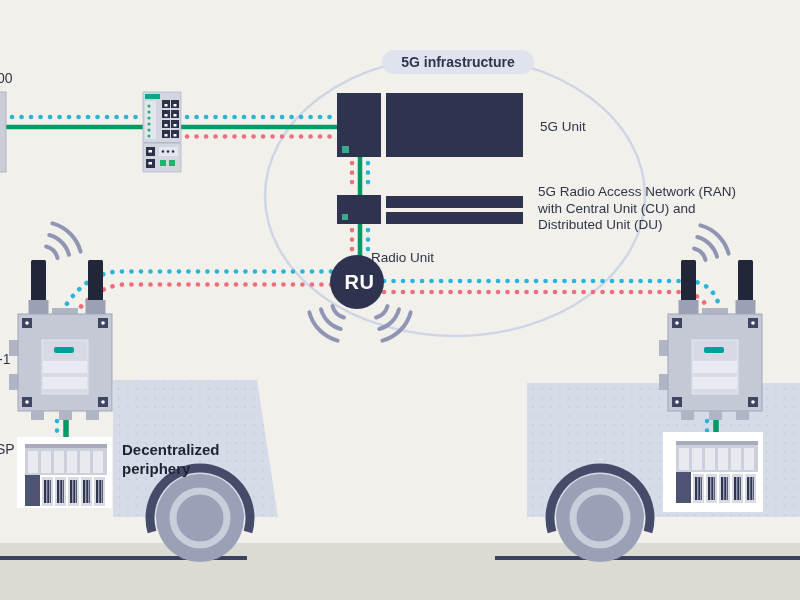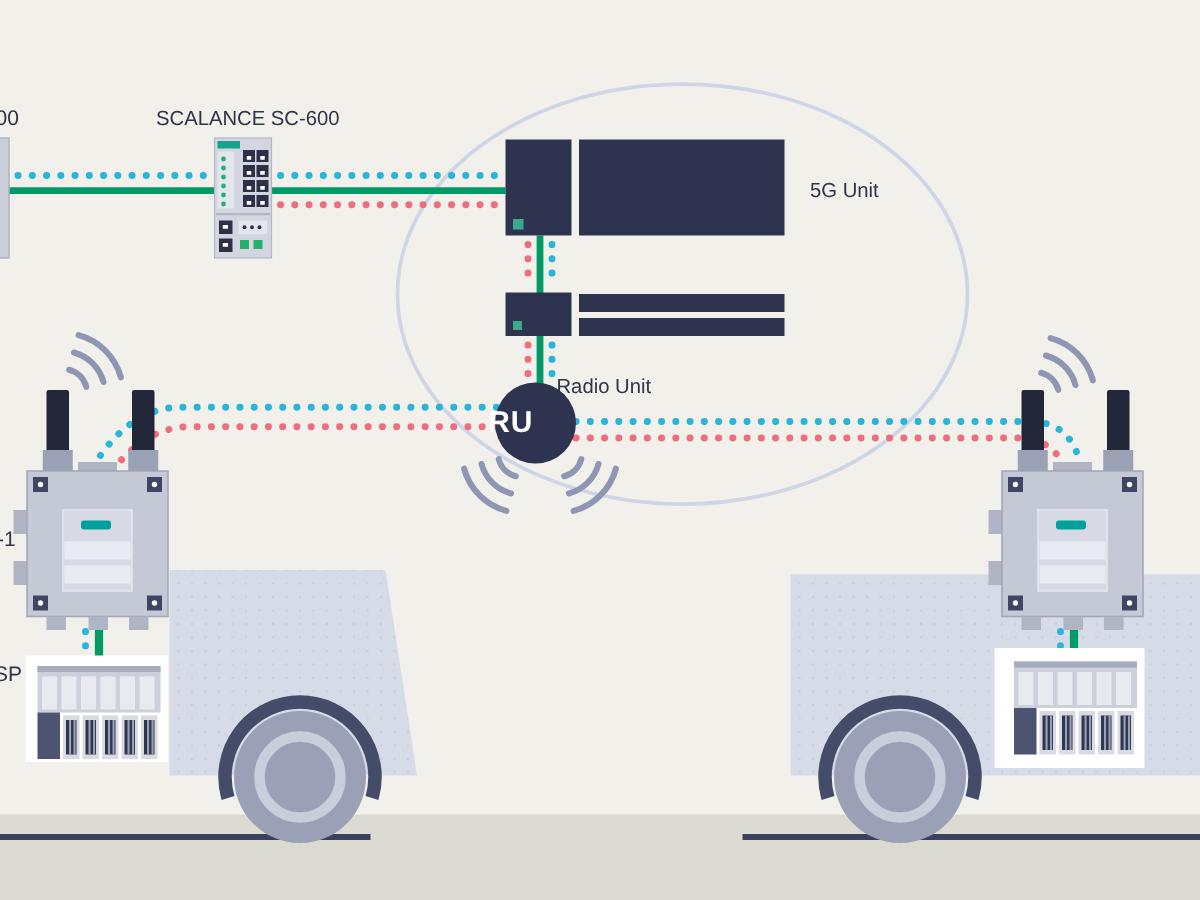--- a/index.html
+++ b/index.html
@@ -11,21 +11,21 @@
   }
   html,body{margin:0;padding:0;}
   body{font-family:"Liberation Sans","DejaVu Sans",sans-serif;}
   #stage{position:relative;width:800px;height:600px;background:var(--bg);overflow:hidden;}
   #stage svg{position:absolute;left:0;top:0;}
   .lbl{position:absolute;color:var(--text);font-size:13.5px;line-height:16.5px;white-space:pre-line;}
   .lbl.bold{font-weight:bold;color:var(--text_bold);}
   .partial{position:absolute;color:var(--text);font-size:14px;font-weight:bold;}
   #pill{position:absolute;left:382px;top:50px;width:152px;height:24px;background:var(--pill_bg);
         border-radius:13px;text-align:center;line-height:24px;font-size:14px;font-weight:bold;color:var(--navy);}
-  #ru-text{position:absolute;left:320px;top:271px;width:41px;text-align:center;color:var(--white);
+  #ru-text{position:absolute;left:339px;top:271px;width:41px;text-align:center;color:var(--white);
         font-size:20px;font-weight:bold;letter-spacing:0.5px;}
   #lbl-periphery{font-size:15px;line-height:19px;}
   
   .dot-cyan{stroke:var(--cyan);stroke-width:4.6;fill:none;stroke-linecap:round;stroke-dasharray:0.1 9.4;}
   .dot-red{stroke:var(--red);stroke-width:4.6;fill:none;stroke-linecap:round;stroke-dasharray:0.1 9.4;}
   .line-green{stroke:var(--green);stroke-width:4.5;fill:none;}
   .line-green-thick{stroke:var(--green);stroke-width:5.5;fill:none;}
   .navyfill{fill:var(--navy);}
   .wifi{stroke:var(--arc);stroke-width:4;fill:none;stroke-linecap:round;}
 </style>
@@ -243,20 +243,25 @@
 
   <g transform="translate(18,314)">
         <use href="#mum-device"></use>
       </g>
   <g transform="translate(668,314)">
         <use href="#mum-device"></use>
       </g>
 </svg>
 
 <div class="partial" style="left:-3px;top:70px;font-weight:normal">00</div>
-<div class="lbl" style="left:104px;top:71px">SCALANCE SC-600</div>
+<div id="pill">5G infrastructure</div>
 <div class="lbl" style="left:540px;top:119px">5G Unit</div>
+<div class="lbl" style="left:538px;top:184px">5G Radio Access Network (RAN)
+with Central Unit (CU) and
+Distributed Unit (DU)</div>
 <div class="lbl" style="left:371px;top:250px">Radio Unit</div>
 <div id="ru-text">RU</div>
 <div class="partial" style="left:-2px;top:351px;font-weight:normal">-1</div>
 <div class="partial" style="left:-4px;top:441px;font-weight:normal">SP</div>
+<div class="lbl bold" id="lbl-periphery" style="left:122px;top:440px">Decentralized
+periphery</div>
 
 </div>
 
 </body></html>

